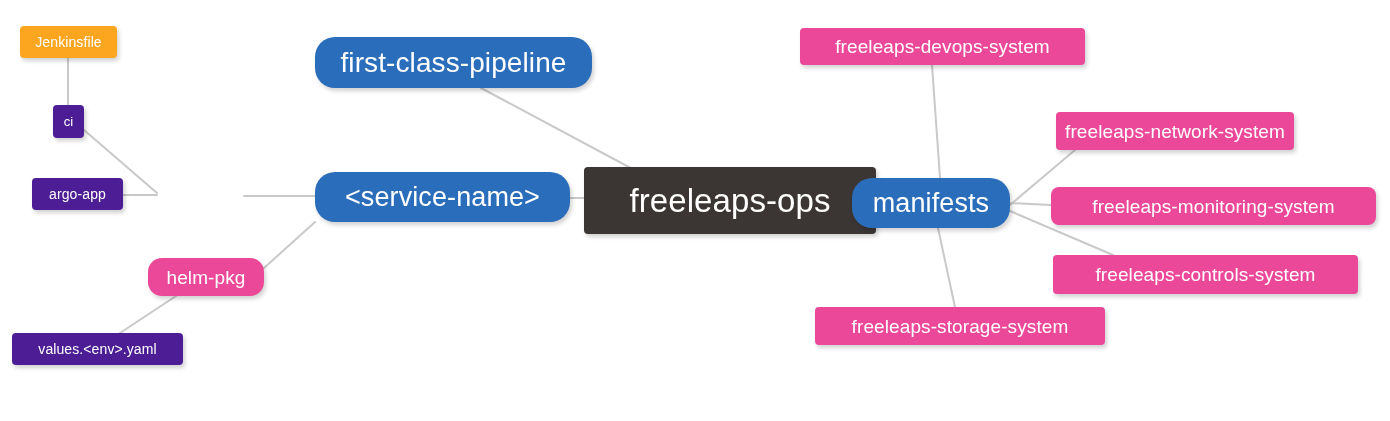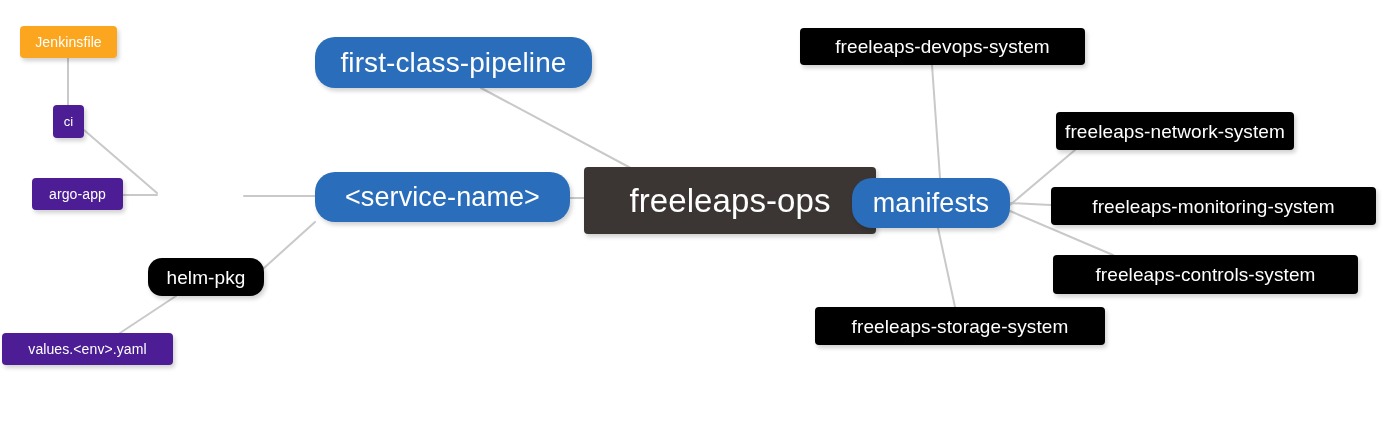--- a/index.html
+++ b/index.html
@@ -19,21 +19,21 @@
     color:#ffffff;
     border-radius:4px;
     white-space:nowrap;
     line-height:1;
     letter-spacing:0.1px;
     box-shadow:2px 3px 4px rgba(0,0,0,0.18);
     z-index:2;
   }
   .c-orange{background:#fba61e;}
   .c-red{background:#4c1d95;}
-  .c-green{background:#000000;}
+  .c-green{background:#ec4899;}
   .c-blue{background:#2a6dba;border-radius:20px;}
   .c-dark{background:#3b3633;}
 </style>
 </head>
 <body>
 
 <div id="canvas">
   <svg id="edges" viewBox="0 0 1390 421" xmlns="http://www.w3.org/2000/svg">
       <polyline points="68,58 68,105" fill="none" stroke="#c9c9c9" stroke-width="2" stroke-linecap="round"></polyline>
       <polyline points="84,130 157,193" fill="none" stroke="#c9c9c9" stroke-width="2" stroke-linecap="round"></polyline>
@@ -55,42 +55,42 @@
     </div>
     <div class="node c-red" style="left: 53px; top: 105px; width: 31px; height: 33px; font-size: 13px;">
       <span>ci</span>
     </div>
     <div class="node c-red" style="left: 32px; top: 178px; width: 91px; height: 32px; font-size: 14px;">
       <span>argo-app</span>
     </div>
     <div class="node c-green" style="left: 148px; top: 258px; width: 116px; height: 38px; font-size: 19px; border-radius: 14px;">
       <span>helm-pkg</span>
     </div>
-    <div class="node c-red" style="left: 2px; top: 333px; width: 171px; height: 32px; font-size: 14px;">
+    <div class="node c-red" style="left: 12px; top: 333px; width: 171px; height: 32px; font-size: 14px;">
       <span>values.&lt;env&gt;.yaml</span>
     </div>
     <div class="node c-blue" style="left: 315px; top: 37px; width: 277px; height: 51px; font-size: 28px;">
       <span>first-class-pipeline</span>
     </div>
     <div class="node c-blue" style="left: 315px; top: 172px; width: 255px; height: 50px; font-size: 27px;">
       <span>&lt;service-name&gt;</span>
     </div>
     <div class="node c-dark" style="left: 584px; top: 167px; width: 292px; height: 67px; font-size: 33px;">
       <span>freeleaps-ops</span>
     </div>
     <div class="node c-blue" style="left: 852px; top: 178px; width: 158px; height: 50px; font-size: 27px;">
       <span>manifests</span>
     </div>
     <div class="node c-green" style="left: 800px; top: 28px; width: 285px; height: 37px; font-size: 19px;">
       <span>freeleaps-devops-system</span>
     </div>
     <div class="node c-green" style="left: 1056px; top: 112px; width: 238px; height: 38px; font-size: 19px;">
       <span>freeleaps-network-system</span>
     </div>
-    <div class="node c-green" style="left: 1051px; top: 187px; width: 325px; height: 38px; font-size: 19px;">
+    <div class="node c-green" style="left: 1051px; top: 187px; width: 325px; height: 38px; font-size: 19px; border-radius: 8px;">
       <span>freeleaps-monitoring-system</span>
     </div>
     <div class="node c-green" style="left: 815px; top: 307px; width: 290px; height: 38px; font-size: 19px;">
       <span>freeleaps-storage-system</span>
     </div>
     <div class="node c-green" style="left: 1053px; top: 255px; width: 305px; height: 39px; font-size: 19px;">
       <span>freeleaps-controls-system</span>
     </div>
   </div>
 

